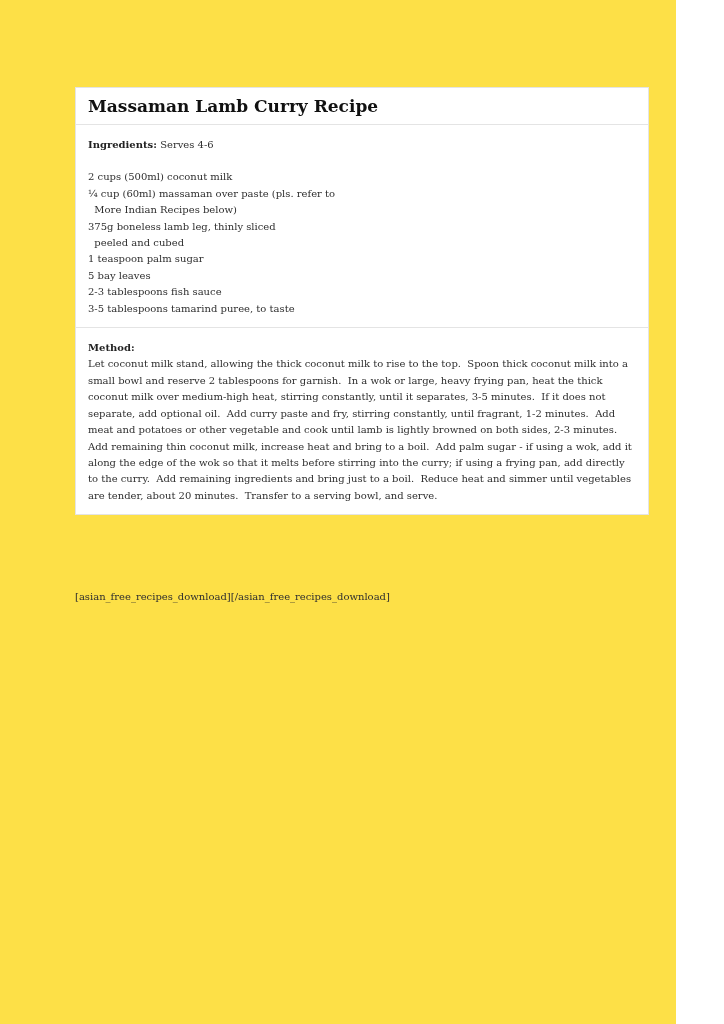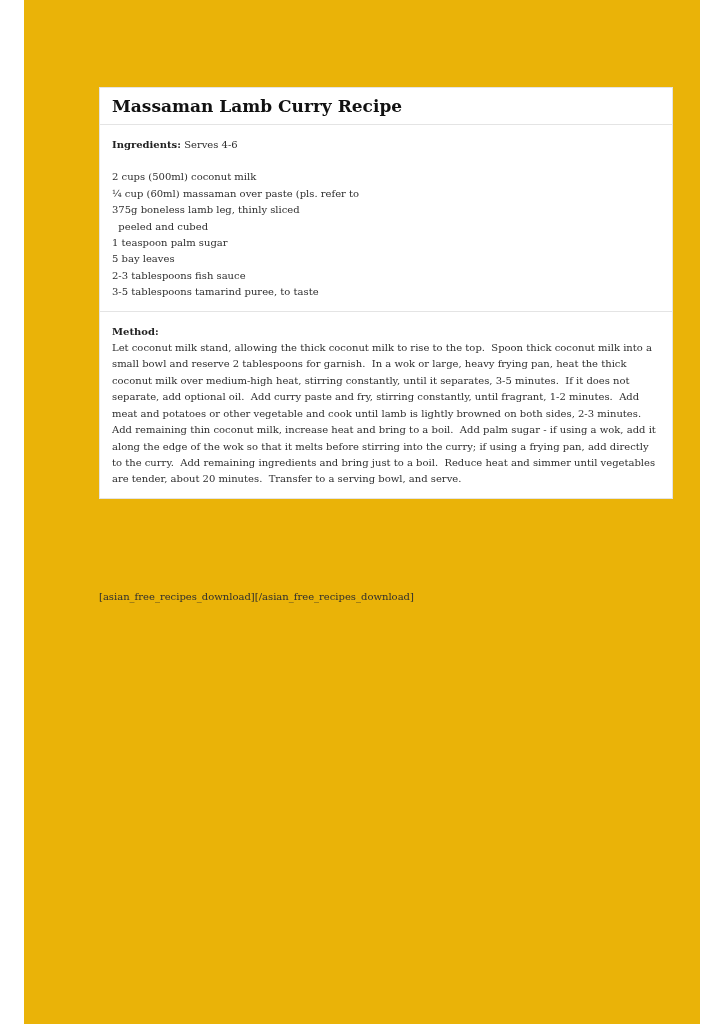--- a/index.html
+++ b/index.html
@@ -4,21 +4,21 @@
 <style>
   * { margin: 0; padding: 0; box-sizing: border-box; }
   html, body { background: #ffffff; }
   body {
     width: 724px; height: 1024px;
     font-family: "DejaVu Serif", serif;
     color: #2e2e2e;
     position: relative;
     overflow: hidden;
   }
-  .page { position: relative; width: 676px; height: 1024px; background: #eab308; margin-left: 24px; }
+  .page { position: relative; width: 676px; height: 1024px; background: #fde047; }
   .recipe-card {
     position: absolute;
     left: 75px; top: 87px;
     width: 574px;
     border: 1px solid #e4e4e4;
     background: #ffffff;
   }
   .card-header {
     padding: 8px 12px 7px 12px;
     border-bottom: 1px solid #e4e4e4;
@@ -60,20 +60,21 @@
     </div>
 
     <div class="card-section card-ingredients">
       <div class="ingredients-header">
         <span class="bold-label">Ingredients:</span>
         <span>Serves 4-6</span>
       </div>
       <div>
           <div class="ingredient-line">2 cups (500ml) coconut milk</div>
           <div class="ingredient-line">¼ cup (60ml) massaman over paste (pls. refer to</div>
+          <div class="ingredient-line">  More Indian Recipes below)</div>
           <div class="ingredient-line">375g boneless lamb leg, thinly sliced</div>
           <div class="ingredient-line">  peeled and cubed</div>
           <div class="ingredient-line">1 teaspoon palm sugar</div>
           <div class="ingredient-line">5 bay leaves</div>
           <div class="ingredient-line">2-3 tablespoons fish sauce</div>
           <div class="ingredient-line">3-5 tablespoons tamarind puree, to taste</div>
         </div>
     </div>
 
     <div class="card-section card-method">

